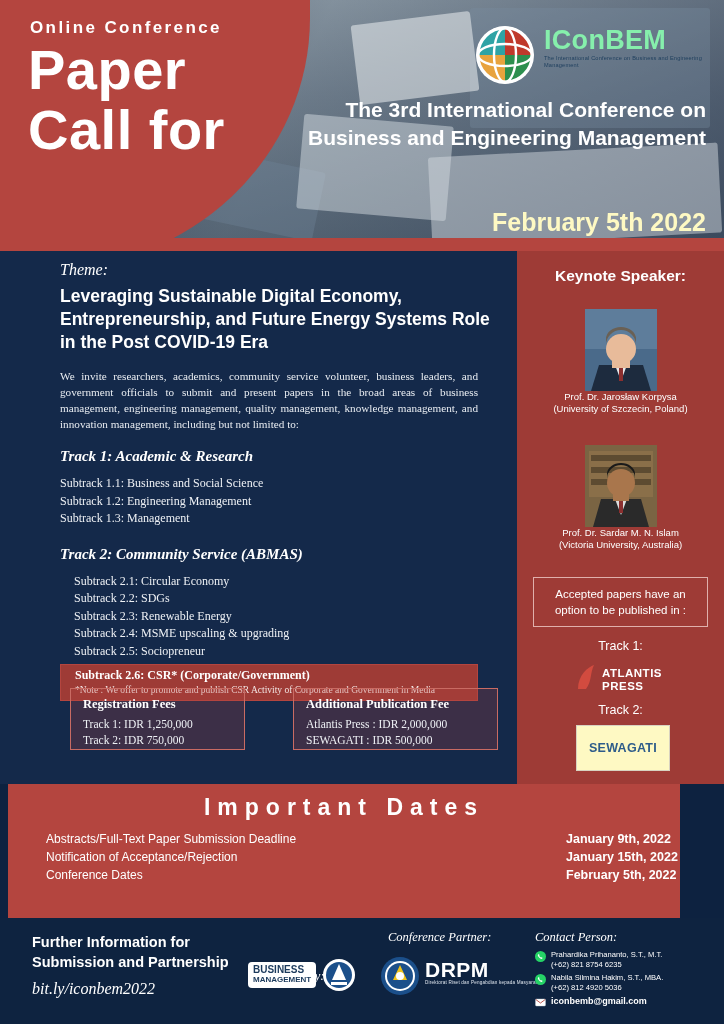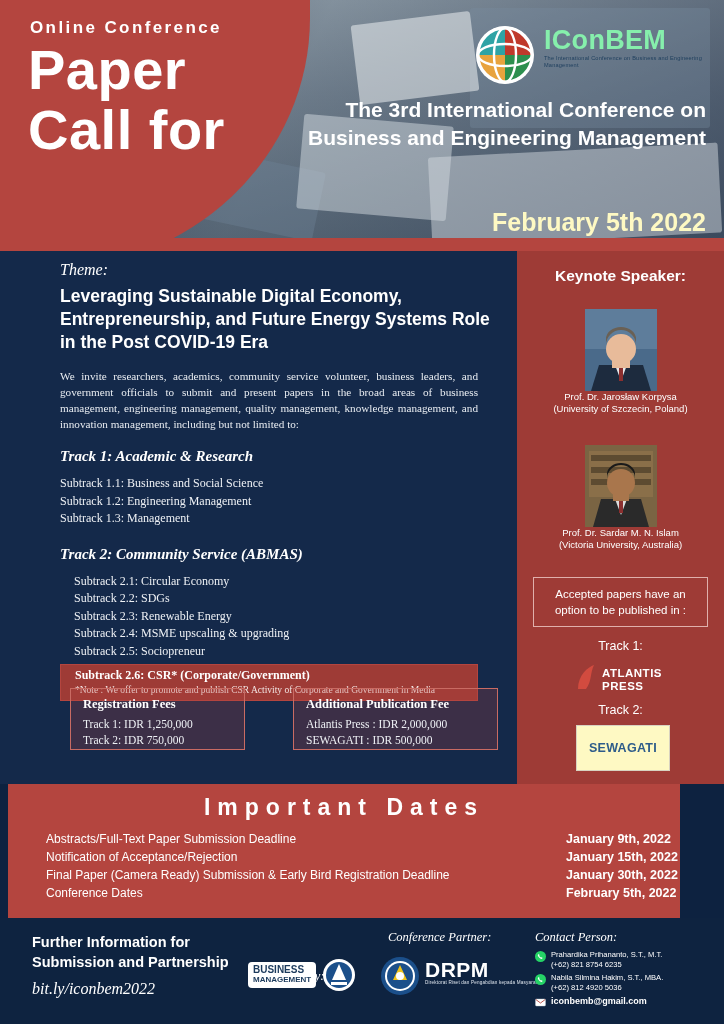--- a/index.html
+++ b/index.html
@@ -301,24 +301,20 @@
     <div class="dates-list">
       <div class="drow">
         <div class="dlabel">Abstracts/Full-Text Paper Submission Deadline</div>
         <div class="dval">January  9th, 2022</div>
       </div>
       <div class="drow">
         <div class="dlabel">Notification of Acceptance/Rejection</div>
         <div class="dval">January 15th, 2022</div>
       </div>
       <div class="drow">
-        <div class="dlabel">Final Paper (Camera Ready) Submission &amp; Early Bird Registration Deadline</div>
-        <div class="dval">January 30th, 2022</div>
-      </div>
-      <div class="drow">
         <div class="dlabel">Conference Dates</div>
         <div class="dval">February 5th, 2022</div>
       </div>
     </div>
   </div>
 
   <div class="footer">
     <div class="fi-title">Further Information for Submission and Partnership</div>
     <div class="fi-link">bit.ly/iconbem2022</div>
 

